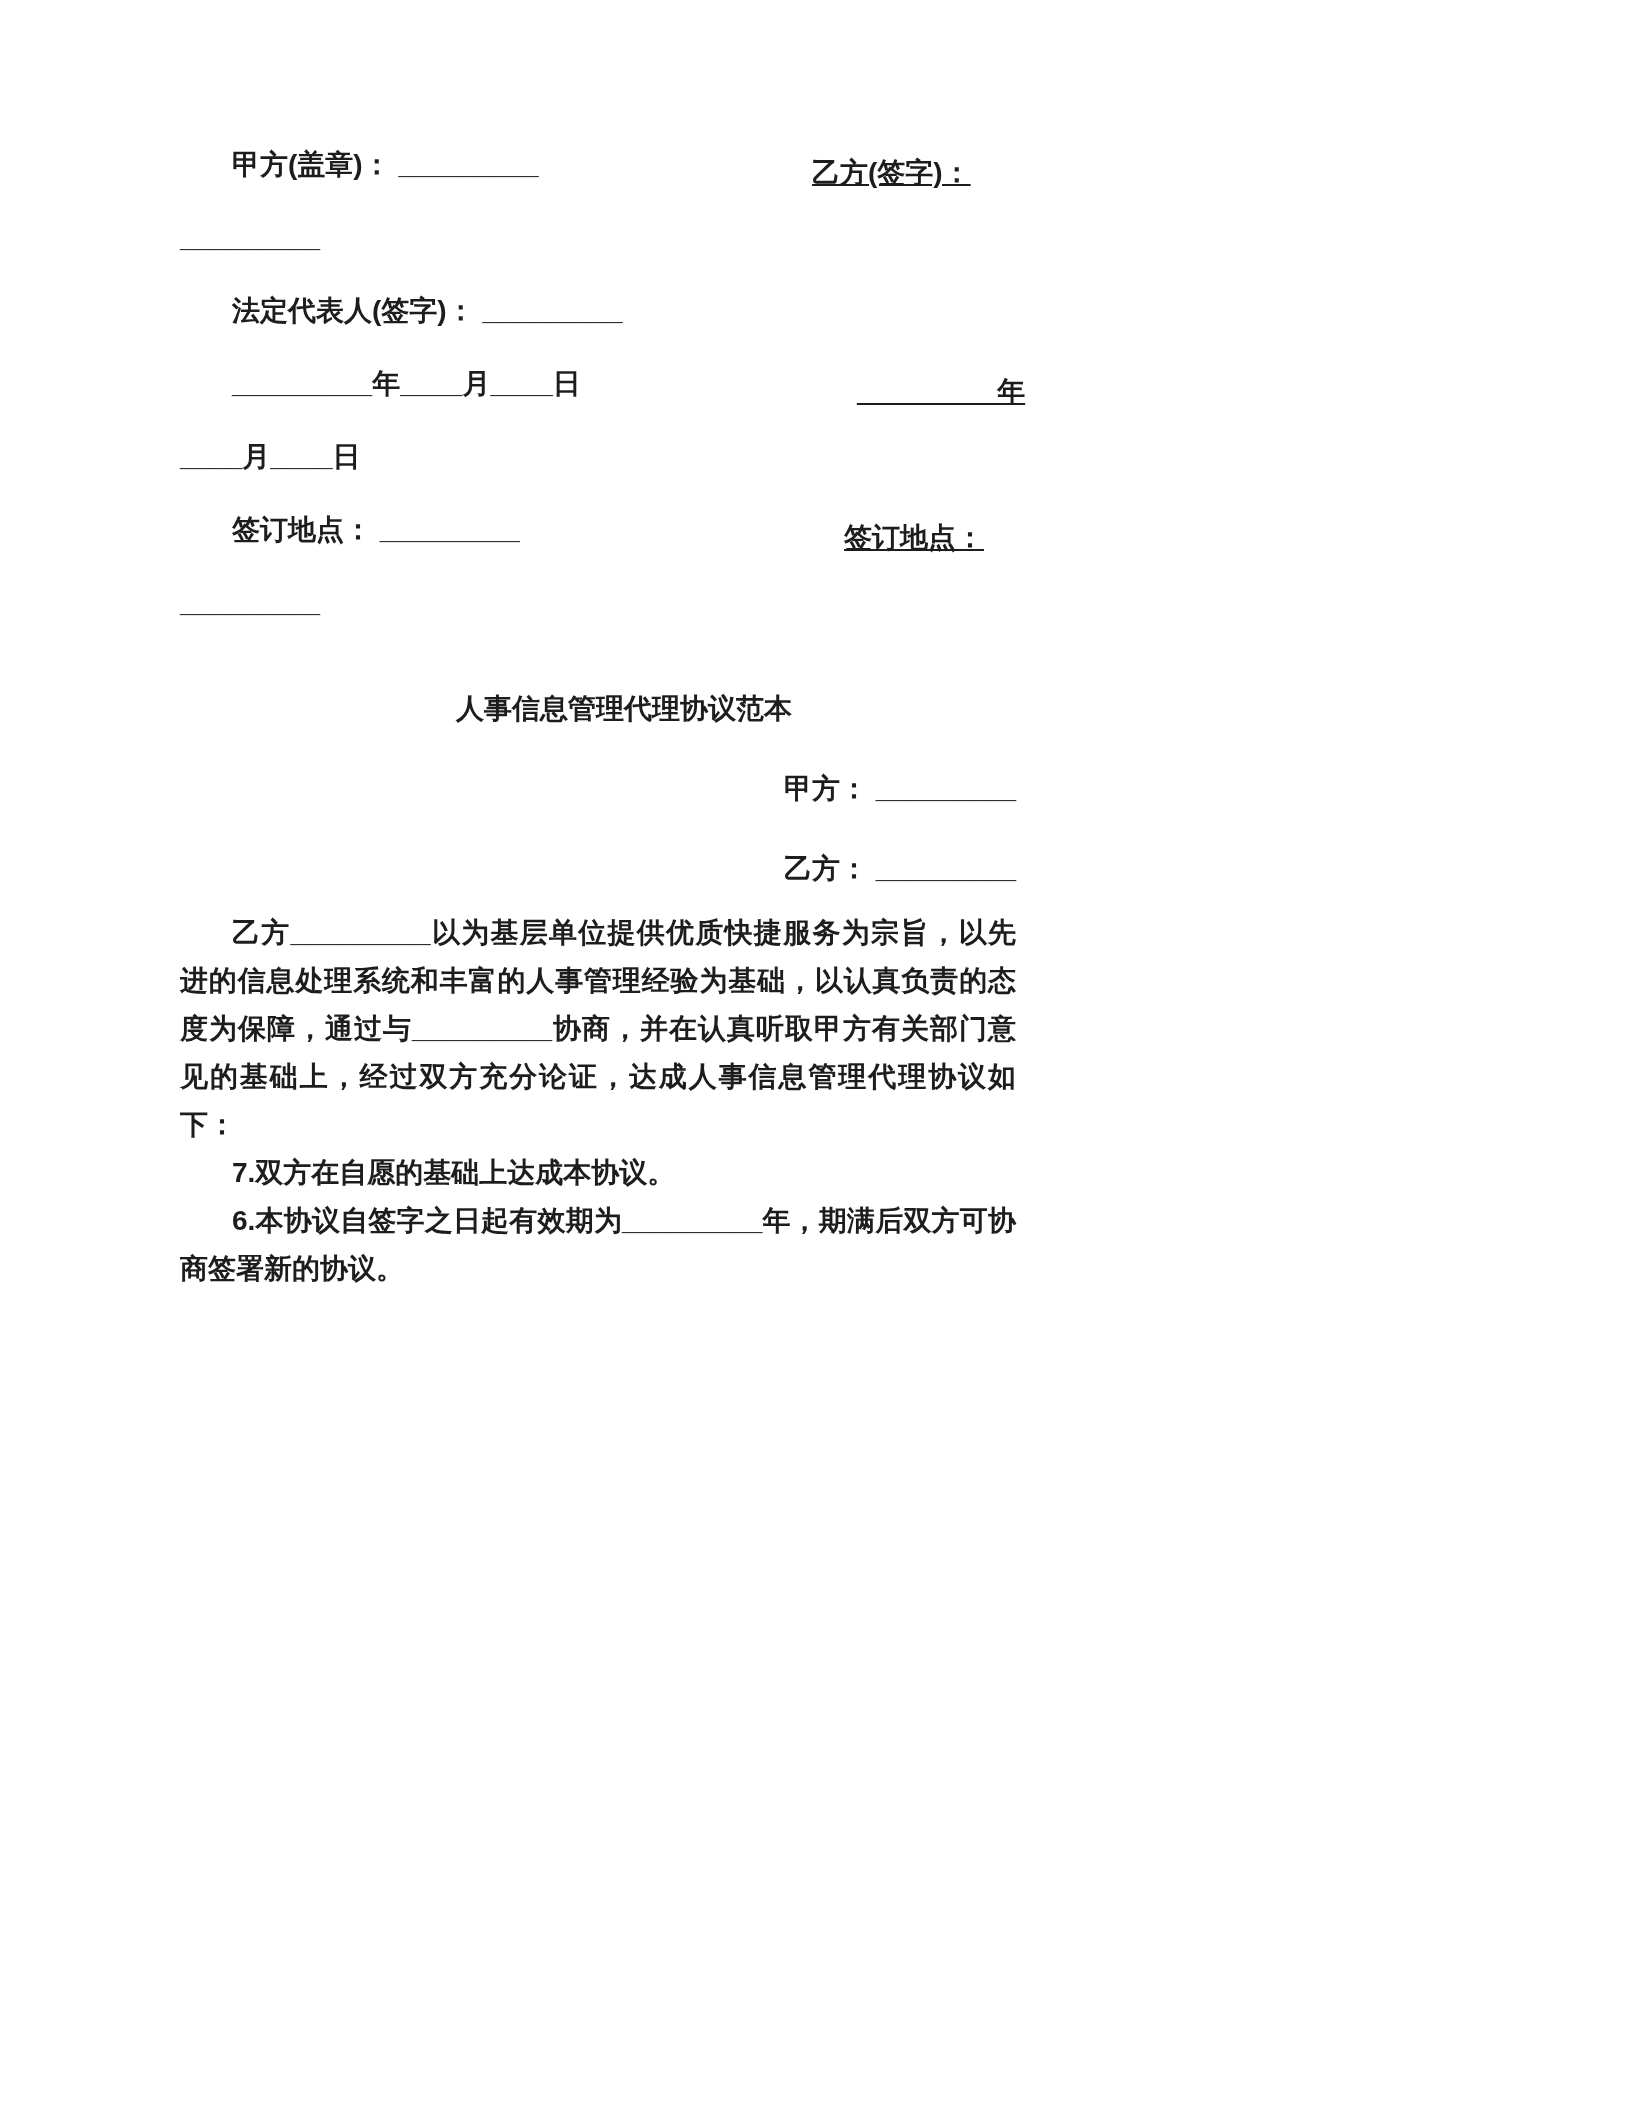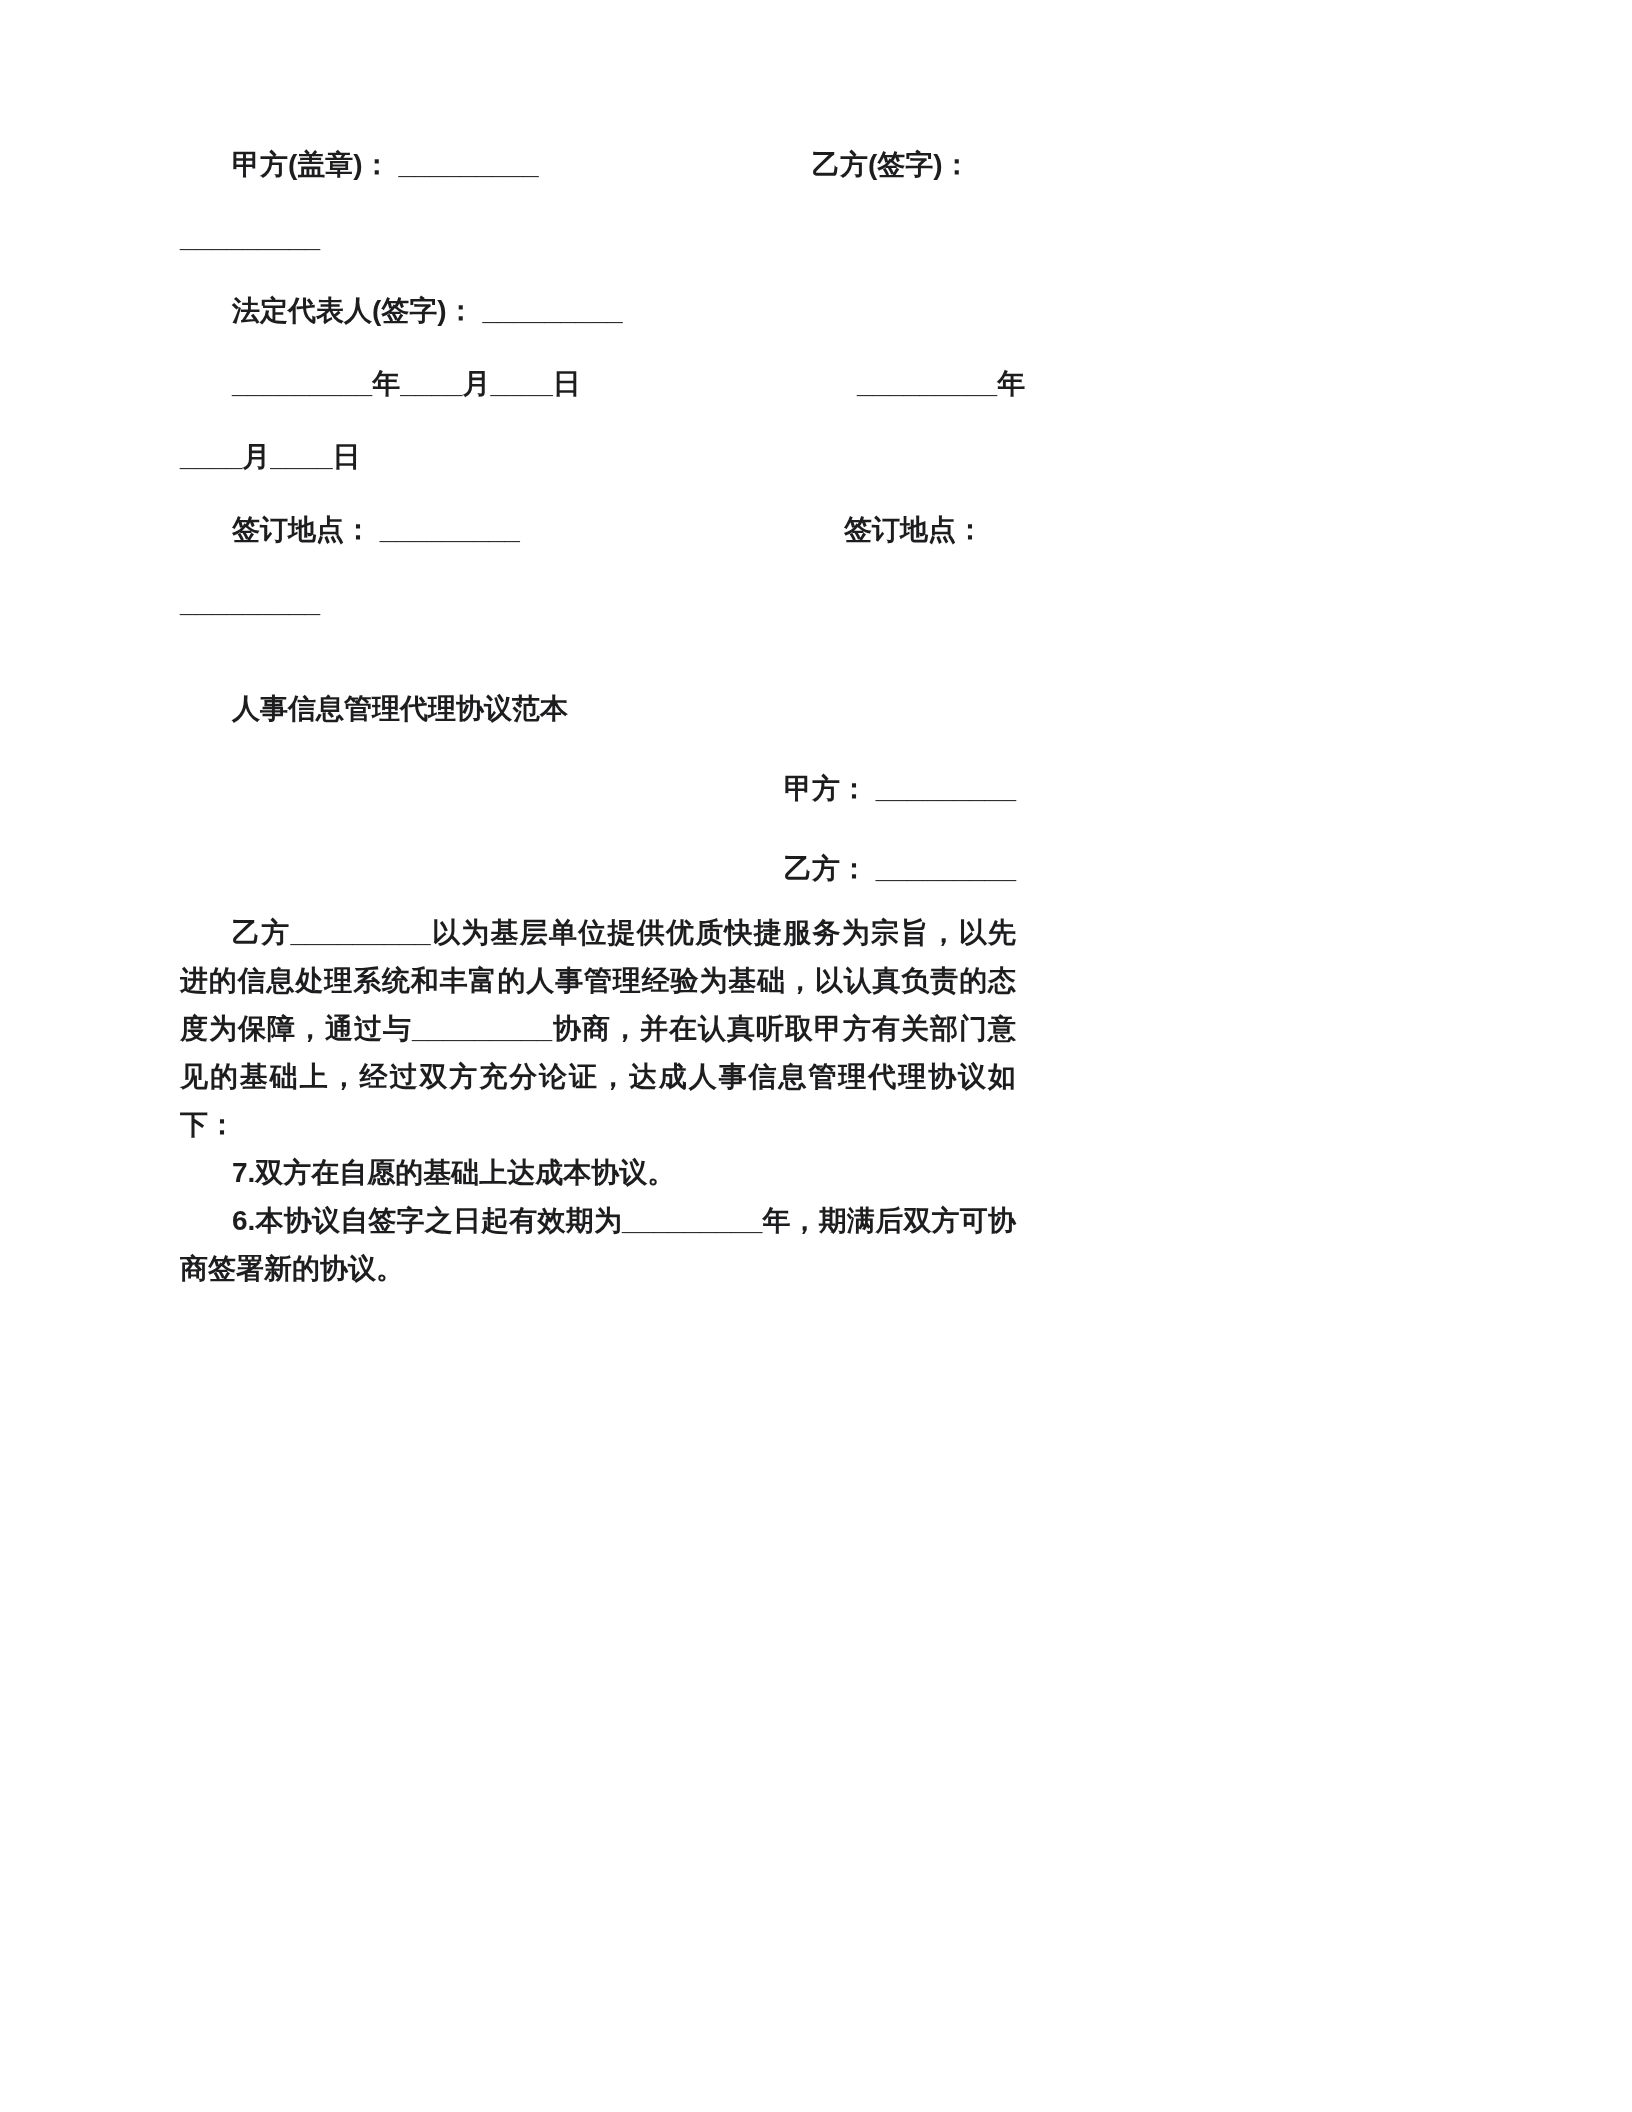--- a/index.html
+++ b/index.html
@@ -21,30 +21,31 @@
     left: 180px;
     width: 836px;
   }
   
   .sig-line {
     position: relative;
     line-height: 73px;
     white-space: nowrap;
   }
   .sig-line.indent { text-indent: 52px; }
-  .right-abs { position: absolute; top: 0; }
+  .right-abs { position: absolute; top: 8px; text-decoration: underline; }
   .pos-b-sign  { left: 580px; }
   .pos-b-date  { left: 625px; }
   .pos-b-place { left: 612px; }
   
   .doc-title {
     margin-top: 30px;
     line-height: 80px;
     text-indent: 52px;
     white-space: nowrap;
+    text-align: center;
   }
   .party-line {
     line-height: 80px;
     text-indent: 52px;
     white-space: nowrap;
     text-align: right;
   }
   .body-para {
     line-height: 48px;
     text-indent: 52px;

